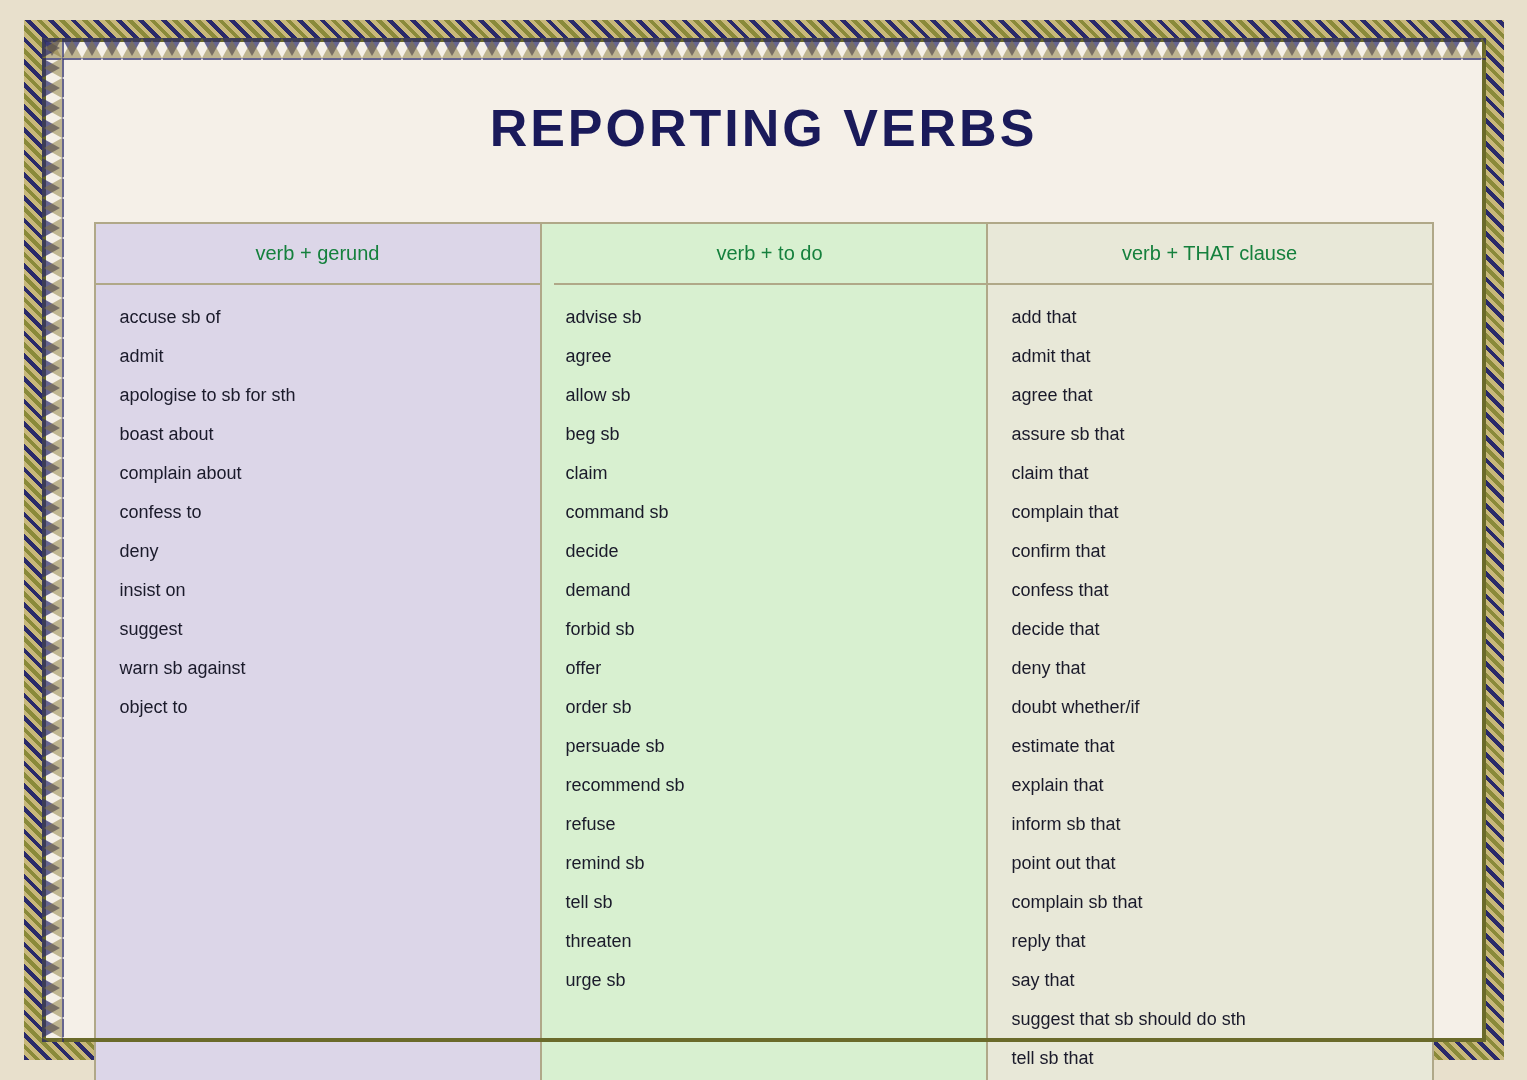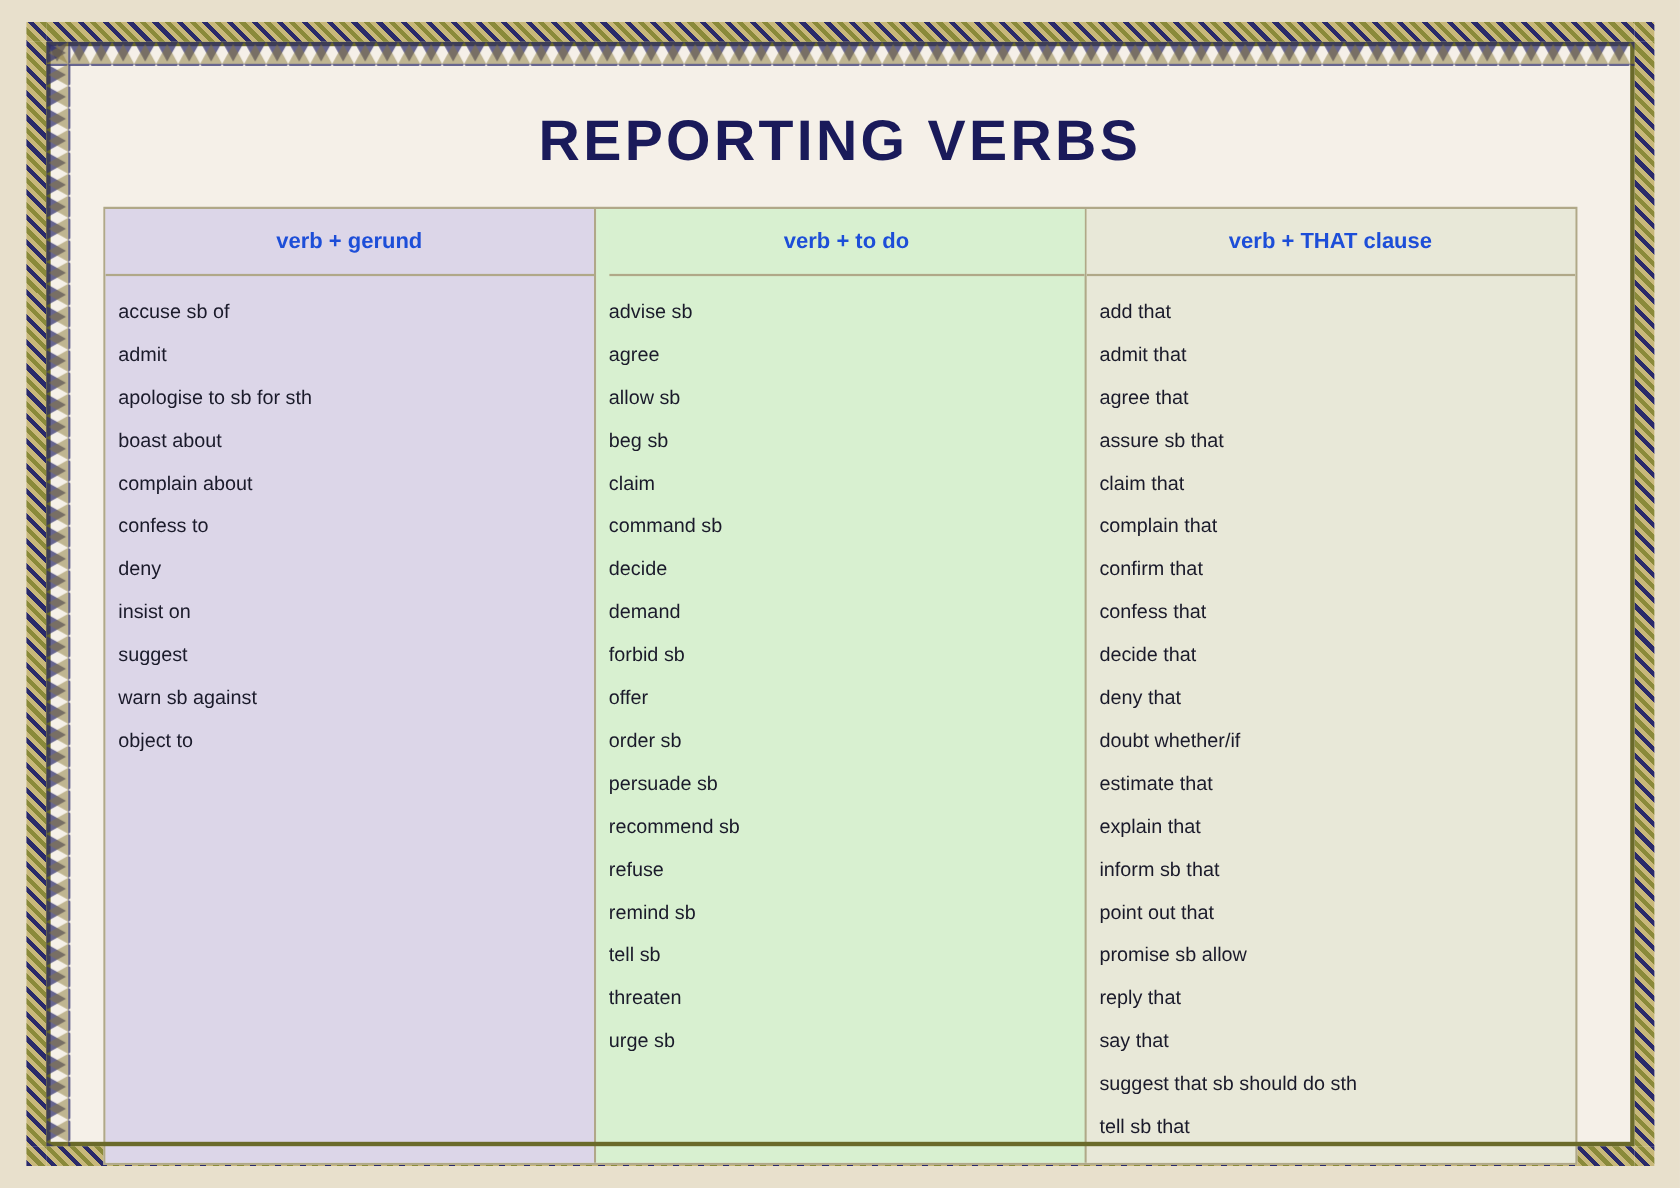--- a/index.html
+++ b/index.html
@@ -24,20 +24,21 @@
         45deg,
         #2a2a6a 0px, #2a2a6a 4px,
         #c8b87a 4px, #c8b87a 8px,
         #8a8a3a 8px, #8a8a3a 12px,
         #c8b87a 12px, #c8b87a 16px
       ) 18;
       position: relative;
       display: flex;
       flex-direction: column;
       align-items: center;
+      gap: 34px;
     }
 
     
     .outer-border::before {
       content: '';
       position: absolute;
       inset: 0;
       border: 4px solid #6a6a2a;
       pointer-events: none;
     }
@@ -67,38 +68,38 @@
       flex-direction: column;
       border-right: 2px solid #b0a888;
     }
 
     .col:last-child {
       border-right: none;
     }
 
     .col-header {
       padding: 18px 16px;
-      font-weight: 700;
+      font-weight: 400;
       font-size: 20px;
-      color: #1d4ed8;
+      color: #15803d;
       text-align: center;
       border-bottom: 2px solid #b0a888;
     }
 
     .col-1 { background: #dcd6e8; }
     .col-1 .col-header { background: #dcd6e8; }
 
     .col-2 { background: #d8f0d0; }
     .col-2 .col-header { background: #d8f0d0; margin-left: 12px; }
 
     .col-3 { background: #e8e8d8; }
     .col-3 .col-header { background: #e8e8d8; }
 
     .col-items {
-      padding: 14px 8px;
+      padding: 14px 20px;
       display: flex;
       flex-direction: column;
       gap: 2px;
     }
 
     .col-item {
       font-size: 18px;
       color: #1a1a2a;
       padding: 5px 4px;
       line-height: 1.5;
@@ -197,21 +198,21 @@
         <div class="col-item">complain that</div>
         <div class="col-item">confirm that</div>
         <div class="col-item">confess that</div>
         <div class="col-item">decide that</div>
         <div class="col-item">deny that</div>
         <div class="col-item">doubt whether/if</div>
         <div class="col-item">estimate that</div>
         <div class="col-item">explain that</div>
         <div class="col-item">inform sb that</div>
         <div class="col-item">point out that</div>
-        <div class="col-item">promise sb allow</div>
+        <div class="col-item">complain sb that</div>
         <div class="col-item">reply that</div>
         <div class="col-item">say that</div>
         <div class="col-item">suggest that sb should do sth</div>
         <div class="col-item">tell sb that</div>
 
       </div>
     </div>
 
   </div>
 </div>

